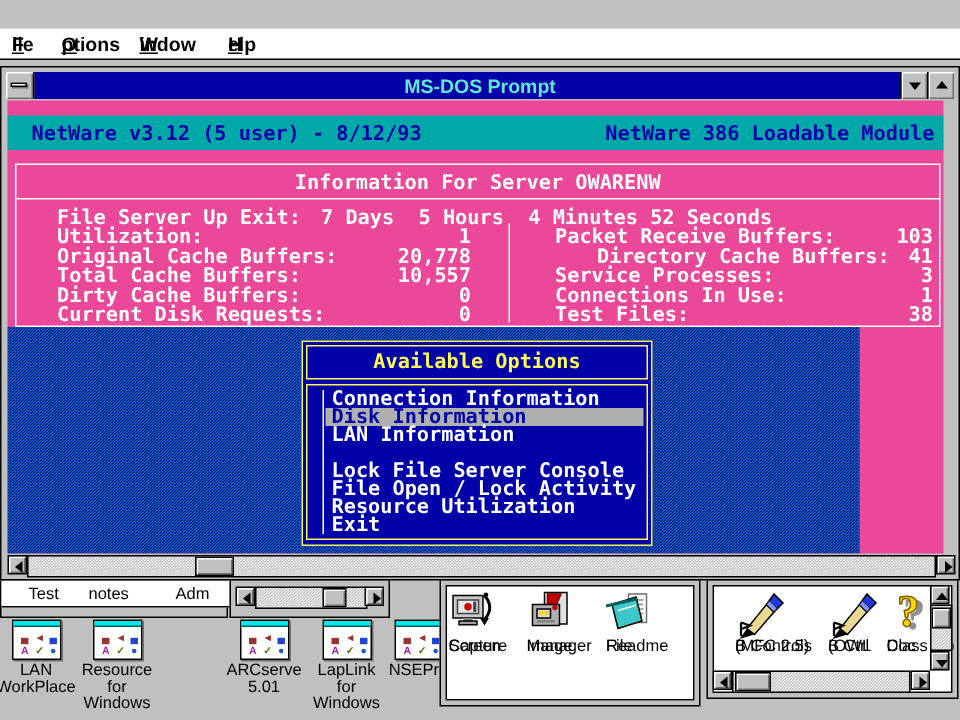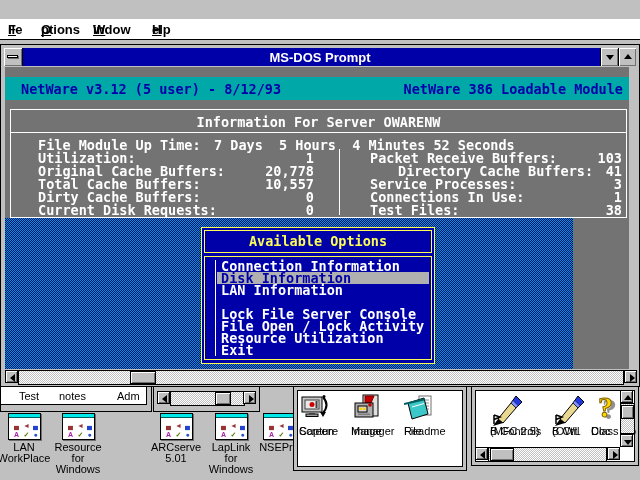--- a/index.html
+++ b/index.html
@@ -29,21 +29,21 @@
   .sb-thumb{background:#c0c0c0;border:1px solid #000;box-shadow:inset 1px 1px 0 #fff,inset -1px -1px 0 #707070;}
   .arr{position:absolute;width:0;height:0;}
   .arr-left{border-top:4px solid transparent;border-bottom:4px solid transparent;border-right:5px solid #000;left:4px;top:3px;}
   .arr-right{border-top:4px solid transparent;border-bottom:4px solid transparent;border-left:5px solid #000;left:5px;top:3px;}
   .arr-up{border-left:4px solid transparent;border-right:4px solid transparent;border-bottom:5px solid #000;left:3px;top:4px;}
   .arr-dn{border-left:4px solid transparent;border-right:4px solid transparent;border-top:5px solid #000;left:3px;top:5px;}
 
   
   .gwin{background:#c0c0c0;border:1px solid #000;z-index:2;}
   #winA{left:0;top:386px;width:152px;height:26px;}
-  #winA .client{left:0;top:0;width:146px;height:18px;background:#fff;border-right:1px solid #000;border-bottom:1px solid #000;padding-left:40px;}
+  #winA .client{left:0;top:0;width:158px;height:18px;background:#fff;border-right:1px solid #000;border-bottom:1px solid #000;padding-left:40px;}
   .winA-label{position:absolute;top:3px;font-size:11px;color:#000;}
   #winB{left:153px;top:386px;width:107px;height:26px;}
   #winC{left:293px;top:386px;width:174px;height:85px;}
   #winD{left:471px;top:386px;width:168px;height:80px;}
   .gwin .paper{background:#fff;border:1px solid #000;}
   #winC .paper{left:3px;top:3px;width:166px;height:77px;}
   #winD .paper{left:3px;top:3px;width:160px;height:72px;}
   .pitem{position:absolute;top:2px;text-align:center;}
   .pitem svg{position:relative;display:block;margin:0 auto;}
   .pitem .plabel{position:relative;font-size:11px;line-height:12px;color:#000;white-space:nowrap;}
@@ -55,27 +55,27 @@
   
   .gicon-wrap{z-index:1;}
   .gicon{width:33px;height:27px;background:#fff;border:1px solid #000;box-shadow:1px 1px 0 #707070;}
   .gicon .gtitle{left:0;top:0;right:0;height:4px;background:#00e8e8;border-bottom:1px solid #006060;}
   .gicon .gcell{position:absolute;width:9px;height:9px;font-size:7px;line-height:9px;text-align:center;font-weight:bold;}
   .gicon-label{position:absolute;width:74px;text-align:center;font-size:11px;line-height:11px;color:#000;}
 
   
   #dos{left:0;top:44px;width:640px;height:343px;background:#c0c0c0;border:1px solid #000;z-index:5;}
   .dos-titlebar{left:3px;top:3px;width:632px;height:18px;background:#0000a8;}
-  .dos-title{left:0;right:0;top:2px;text-align:center;color:#ffffff;font-weight:bold;font-size:13px;}
+  .dos-title{left:0;right:0;top:2px;text-align:center;color:#5eead4;font-weight:bold;font-size:13px;}
   .dos-sysbox{left:0;top:0;width:19px;height:18px;background:#c0c0c0;border-right:1px solid #000;
               box-shadow:inset 1px 1px 0 #fff,inset -1px -1px 0 #707070;}
   .dos-btn{top:0;width:18px;height:18px;background:#c0c0c0;border-left:1px solid #000;
            box-shadow:inset 1px 1px 0 #fff,inset -1px -1px 0 #707070;}
   .dos-min{right:18px;} .dos-max{right:0;}
-  .dos-content{left:4px;top:22px;width:624px;height:302px;background:#737373;overflow:hidden;
+  .dos-content{left:4px;top:22px;width:624px;height:302px;background:#ec4899;overflow:hidden;
                font-family:"DejaVu Sans Mono",monospace;font-weight:bold;font-size:13.5px;color:#fff;}
   .dos-hsb{left:4px;top:325px;width:632px;height:15px;}
 
   
   .nw-header{left:0;top:10px;width:624px;height:23px;background:#00a8a8;color:#0000a8;}
   .nw-header .hl{left:16px;top:4px;white-space:pre;}
   .nw-header .hr{right:6px;top:4px;white-space:pre;}
   .nw-panel{left:5px;top:42px;width:617px;height:109px;border:1px solid #fff;}
   .nw-panel-title{left:0;right:0;top:4px;text-align:center;white-space:pre;}
   .nw-hdiv{left:0;right:0;top:22px;height:1px;background:#fff;}
@@ -338,21 +338,21 @@
     <div class="dos-content">
       <div class="nw-header">
         <span class="hl">NetWare v3.12 (5 user) - 8/12/93</span>
         <span class="hr">NetWare 386 Loadable Module</span>
       </div>
 
       <div class="nw-panel" id="nw-panel">
         <div class="nw-panel-title">Information For Server OWARENW</div>
         <div class="nw-hdiv"></div>
         <div class="nw-vdiv"></div>
-      <span class="nw-cell" style="left: 27px; top: 27px;">File Module Up Time:</span>
+      <span class="nw-cell" style="left: 27px; top: 27px;">File Server Up Exit:</span>
           <span class="nw-cell" style="left: 203px; top: 27px;">7 Days  5 Hours  4 Minutes 52 Seconds</span>
           <span class="nw-cell" style="left: 27px; top: 40px;">Utilization:</span>
           <span class="nw-cell" style="left: 27px; top: 40px; width: 276px; text-align: right;">1</span>
           <span class="nw-cell" style="left: 27px; top: 53px;">Original Cache Buffers:</span>
           <span class="nw-cell" style="left: 27px; top: 53px; width: 276px; text-align: right;">20,778</span>
           <span class="nw-cell" style="left: 27px; top: 66px;">Total Cache Buffers:</span>
           <span class="nw-cell" style="left: 27px; top: 66px; width: 276px; text-align: right;">10,557</span>
           <span class="nw-cell" style="left: 27px; top: 79px;">Dirty Cache Buffers:</span>
           <span class="nw-cell" style="left: 27px; top: 79px; width: 276px; text-align: right;">0</span>
           <span class="nw-cell" style="left: 27px; top: 92px;">Current Disk Requests:</span>

